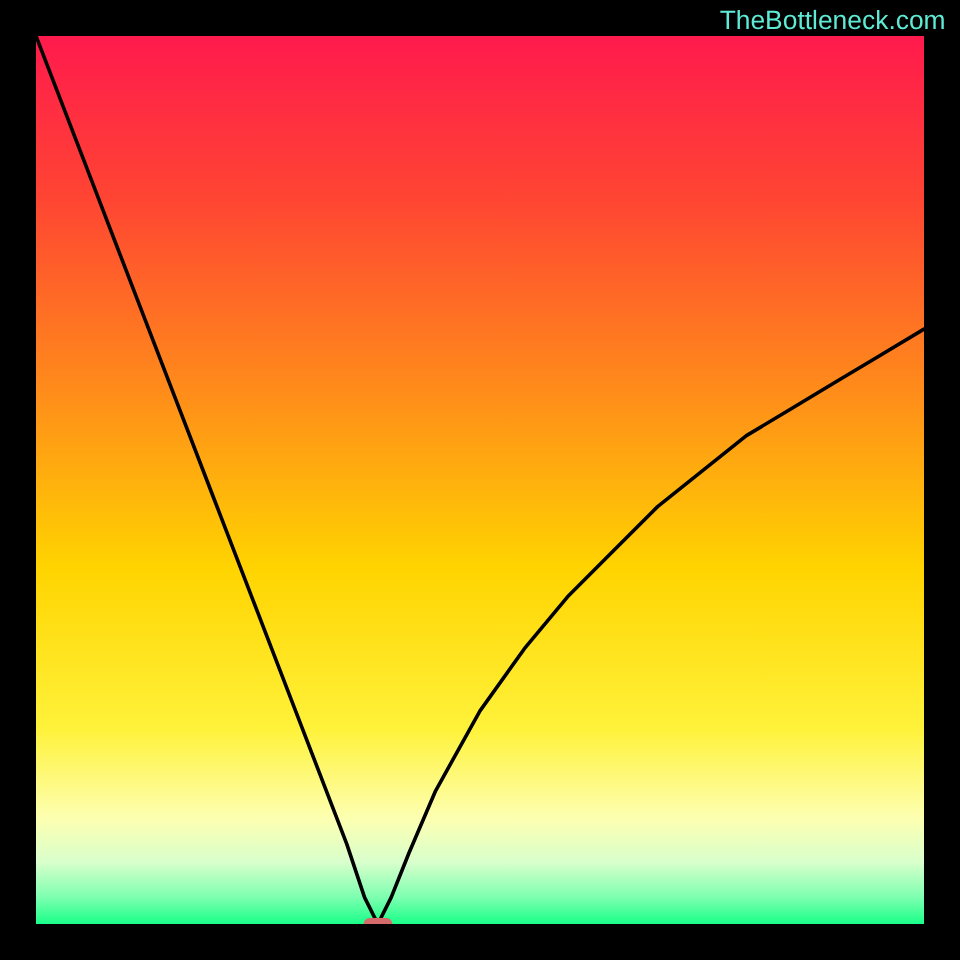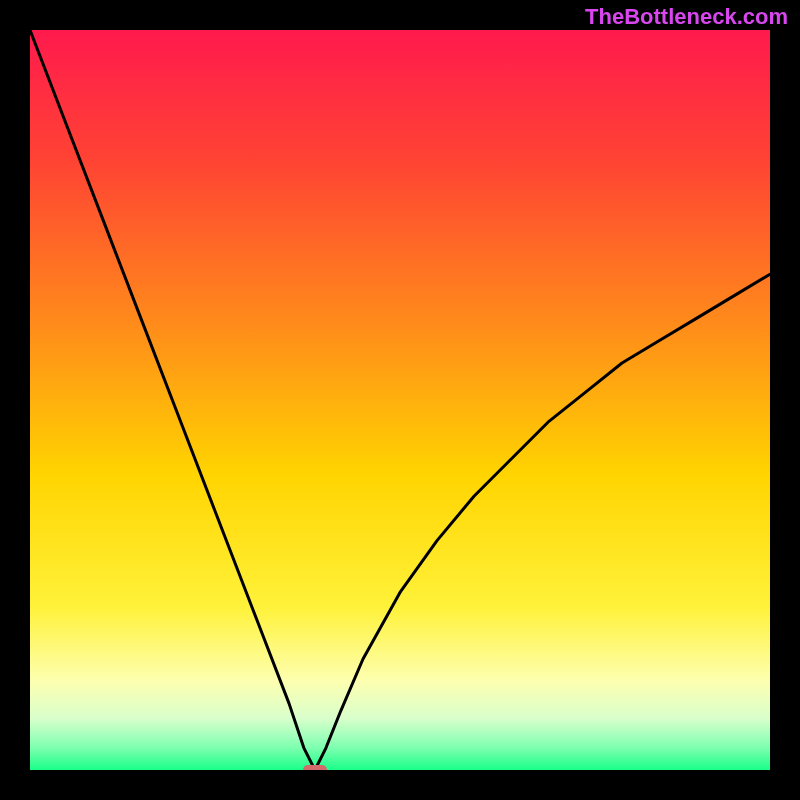--- a/index.html
+++ b/index.html
@@ -7,24 +7,24 @@
     padding: 0;
     width: 800px;
     height: 800px;
     background: #000;
     overflow: hidden;
   }
   .watermark {
     position: absolute;
     top: 4px;
     right: 12px;
-    color: #d946ef;
+    color: #5eead4;
     font-family: Arial, sans-serif;
     font-size: 22px;
-    font-weight: 700;
+    font-weight: 400;
     z-index: 10;
   }
   .frame {
     position: absolute;
     top: 30px;
     left: 30px;
     width: 740px;
     height: 740px;
     overflow: hidden;
   }

